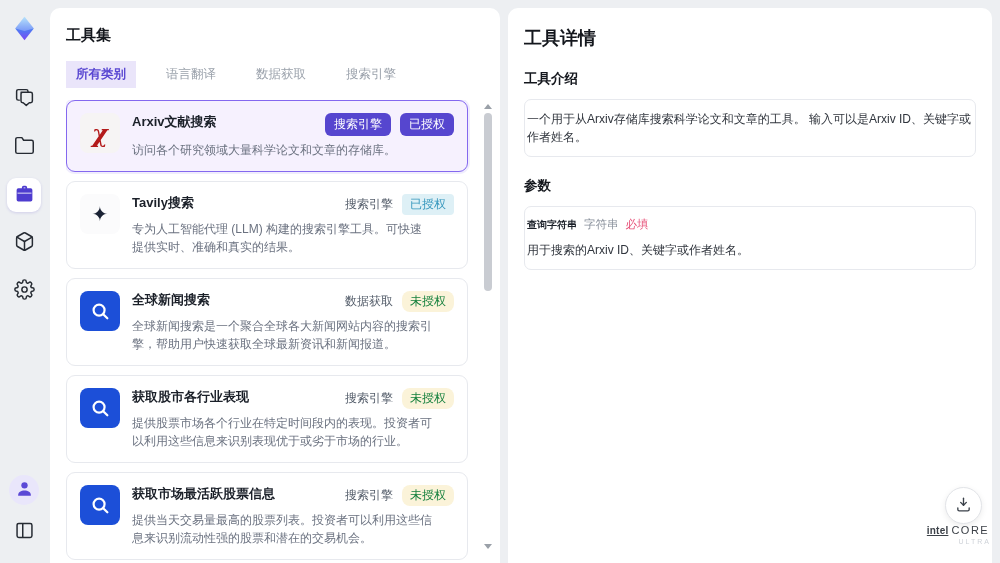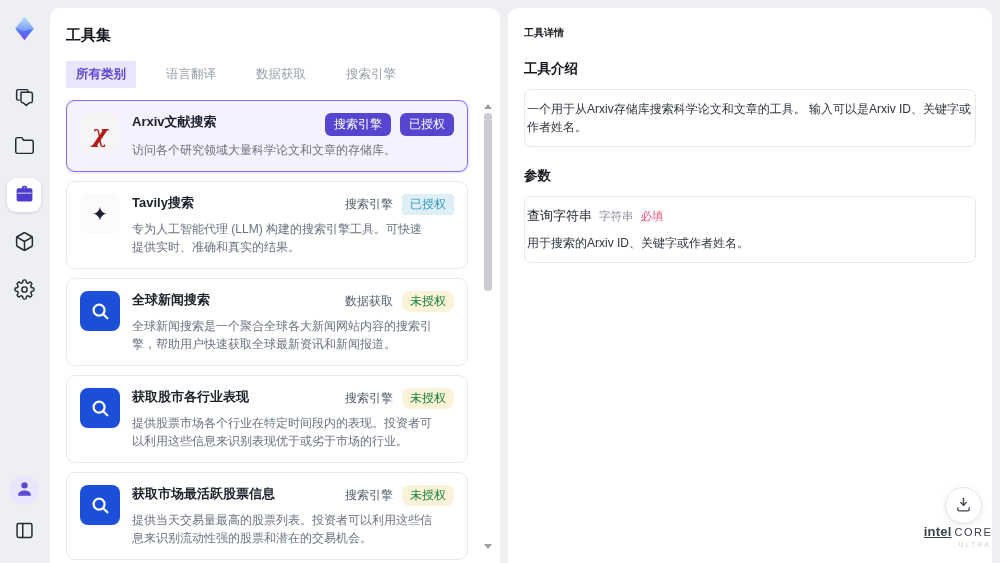--- a/index.html
+++ b/index.html
@@ -43,35 +43,35 @@
 
   
   .scrollbar { position:absolute; right:7px; top:96px; bottom:14px; width:10px; }
   .sb-arrow { width:0; height:0; border-left:4px solid transparent; border-right:4px solid transparent; margin:0 auto; }
   .sb-arrow.up { border-bottom:5px solid #9aa0a8; }
   .sb-arrow.down { border-top:5px solid #9aa0a8; position:absolute; bottom:0; left:1px; }
   .sb-thumb { width:8px; height:178px; background:#c9ccd2; border-radius:4px; margin:4px auto 0 auto; }
 
   
   .right-panel { position:absolute; left:508px; top:8px; width:484px; height:555px; background:#ffffff; border-radius:10px 10px 0 0; padding:18px 16px; }
-  .details-title { font-size:10px; font-weight:bold; color:#14171d;font-family:Liberation Serif, serif; }
+  .details-title { font-size:18px; font-weight:bold; color:#14171d;font-family:Liberation Serif, serif; }
   .section-heading { font-size:13.5px; font-weight:bold; color:#14171d; margin-top:20px; }
   .box { border:1px solid #e7e9ee; border-radius:7px; margin-top:11px; padding:10px 2px; background:#fff; }
   .box p { font-size:12px; color:#30353d; line-height:1.5; }
   .param-head { display:flex; align-items:baseline; gap:7px; }
-  .param-name { font-size:13px; font-weight:normal; color:#1b2029;text-align:center; }
+  .param-name { font-size:10px; font-weight:bold; color:#1b2029;text-align:center; }
   .param-type { font-size:11.5px; color:#8a919c; }
   .param-req { font-size:11.5px; color:#e75279; }
   .param-desc { margin-top:9px; }
 
   
   .fab { position:absolute; left:945px; top:487px; width:37px; height:37px; border-radius:50%; background:#ffffff; border:1px solid #e2e4e8; box-shadow:0 2px 6px rgba(0,0,0,.08); display:flex; align-items:center; justify-content:center; cursor:pointer; }
   .intel { position:absolute; left:925px; top:524px; width:66px; text-align:center; }
   .intel-row { display:flex; align-items:baseline; justify-content:center; gap:3px; color:#3c4148; }
-  .intel-row .in { font-size:13px; font-weight:bold; letter-spacing:.2px;text-decoration:underline; }
+  .intel-row .in { font-size:10px; font-weight:bold; letter-spacing:.2px;text-decoration:underline; }
   .intel-row .core { font-size:11px; letter-spacing:1.5px; font-weight:normal; }
   .ultra { font-size:7px; letter-spacing:2px; color:#ced2d8; text-align:right; margin-top:2px; }
 </style>
 </head>
 <body>
 
 <div id="screen">
 
   <aside class="sidebar">
     <div class="logo">

